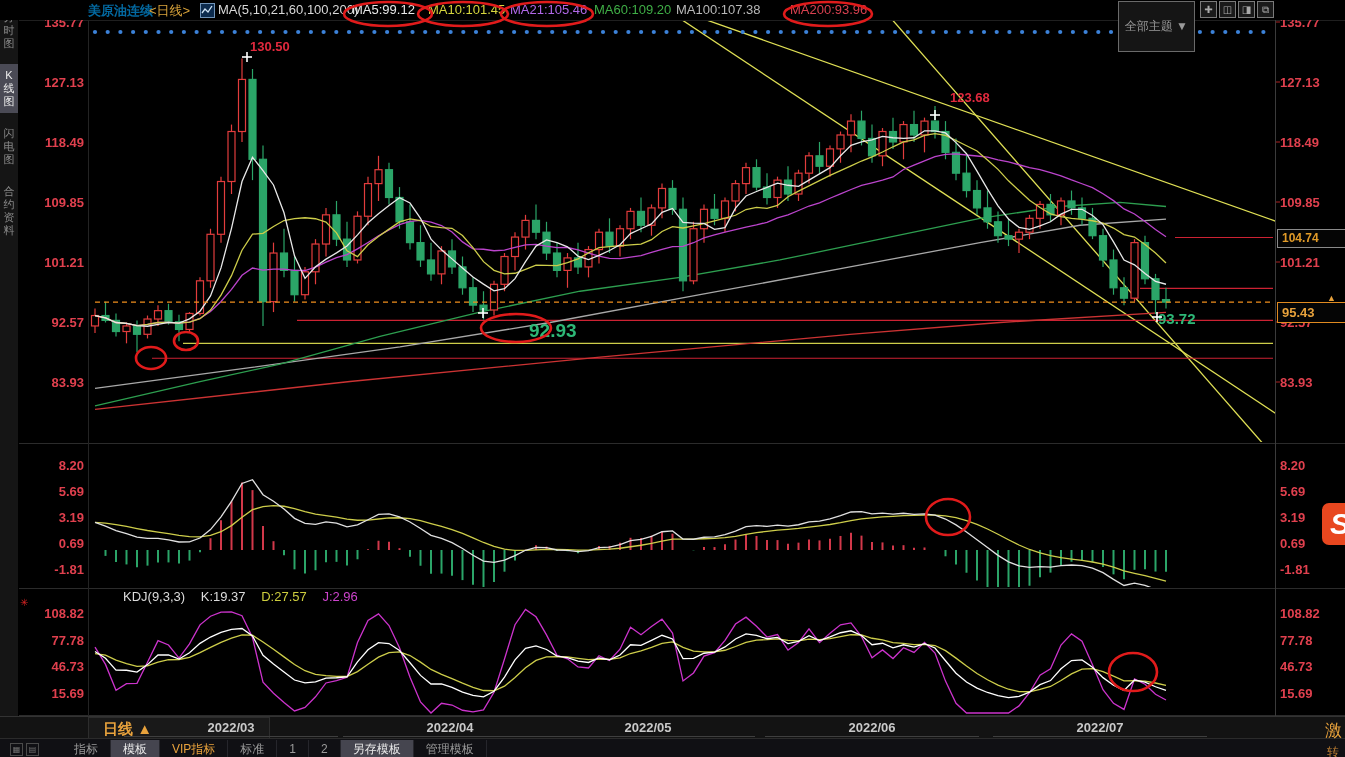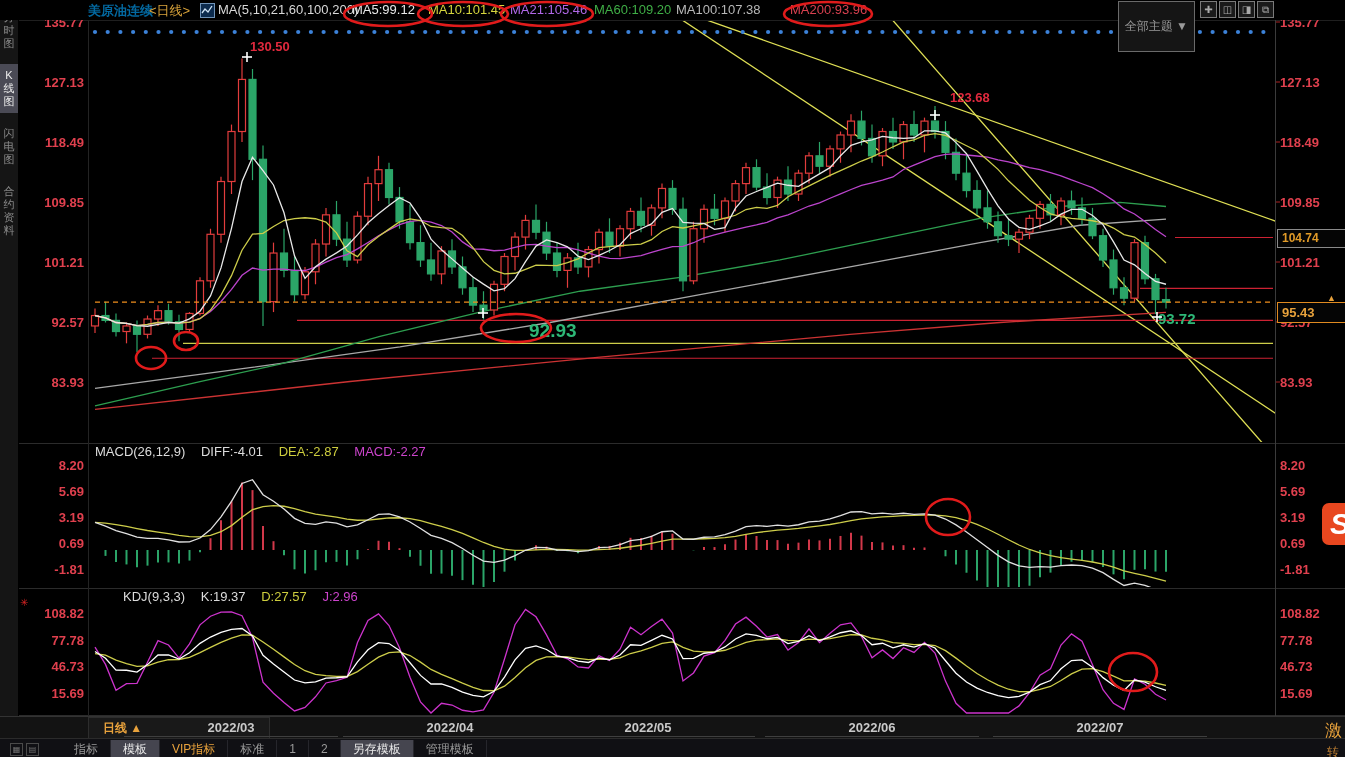--- a/index.html
+++ b/index.html
@@ -35,21 +35,21 @@
   .pxlabel{position:absolute;font-weight:bold;z-index:55;white-space:nowrap;}
   
   .ptag{position:absolute;left:1277px;width:64px;height:17px;line-height:17px;font-size:12px;font-weight:bold;
         padding-left:4px;background:#050505;z-index:30;}
   #tag-gray{border:1px solid #8a8a8a;color:#e09a28;}
   #tag-orange{border:1px solid #e08a20;color:#e8a23c;font-size:13px;height:19px;line-height:19px;}
   #cur-arrow{position:absolute;left:1327px;font-size:9px;color:#e8a23c;z-index:31;}
   
   #timebar{position:absolute;left:0;top:716px;width:1345px;height:22px;background:#131313;border-top:1px solid #333;z-index:12;}
   #period-cell{position:absolute;left:88px;top:0;width:180px;height:21px;border:1px solid #2d2d2d;background:#191919;}
-  #period-label{position:absolute;left:14px;top:2px;font-size:12px;font-weight:bold;color:#e8a23c;}
+  #period-label{position:absolute;left:14px;top:2px;font-size:15px;font-weight:bold;color:#e8a23c;}
   .month{position:absolute;top:3px;font-size:13px;font-weight:600;color:#c9c9c9;transform:translateX(-50%);}
   .month-ul{position:absolute;top:19px;height:1px;background:#3f3f3f;}
   
   #tabbar{position:absolute;left:0;top:738px;width:1345px;height:19px;background:#101014;border-top:1px solid #2b2b2b;z-index:12;}
   .btab{position:relative;display:inline-block;height:19px;line-height:19px;padding:0 12px;font-size:12px;color:#9a9a9a;
         border-right:1px solid #26262c;cursor:pointer;}
   .btab.active{background:#45454f;color:#e8e8e8;}
   .btab.vip{color:#e8a23c;}
   #tabwrap{position:absolute;left:62px;top:0;white-space:nowrap;}
   .mini-ic{position:absolute;top:4px;width:11px;height:11px;border:1px solid #4a4a4a;color:#777;font-size:8px;line-height:11px;text-align:center;}
@@ -590,26 +590,20 @@
       <div class="axl left" style="top: 613px;">108.82</div>
       <div class="axl right" style="top: 613px;">108.82</div>
       <div class="axl left" style="top: 639.527px;">77.78</div>
       <div class="axl right" style="top: 639.527px;">77.78</div>
       <div class="axl left" style="top: 666.062px;">46.73</div>
       <div class="axl right" style="top: 666.062px;">46.73</div>
       <div class="axl left" style="top: 692.589px;">15.69</div>
       <div class="axl right" style="top: 692.589px;">15.69</div>
     </div>
 
-  <div class="phead" style="top:444px;">
-    <span class="w">MACD(26,12,9)</span>
-    <span class="w">DIFF:-4.01</span>
-    <span class="yl">DEA:-2.87</span>
-    <span class="mg">MACD:-2.27</span>
-  </div>
   <div class="phead" style="top:589px;margin-left:28px;">
     <span class="w">KDJ(9,3,3)</span>
     <span class="w">K:19.37</span>
     <span class="yl">D:27.57</span>
     <span class="mg">J:2.96</span>
   </div>
   <div id="kdj-gear">✳</div>
 
   <div class="hline" style="top:20px;background:#1f1f1f;"></div>
   <div class="hline" style="top:443px;"></div>

